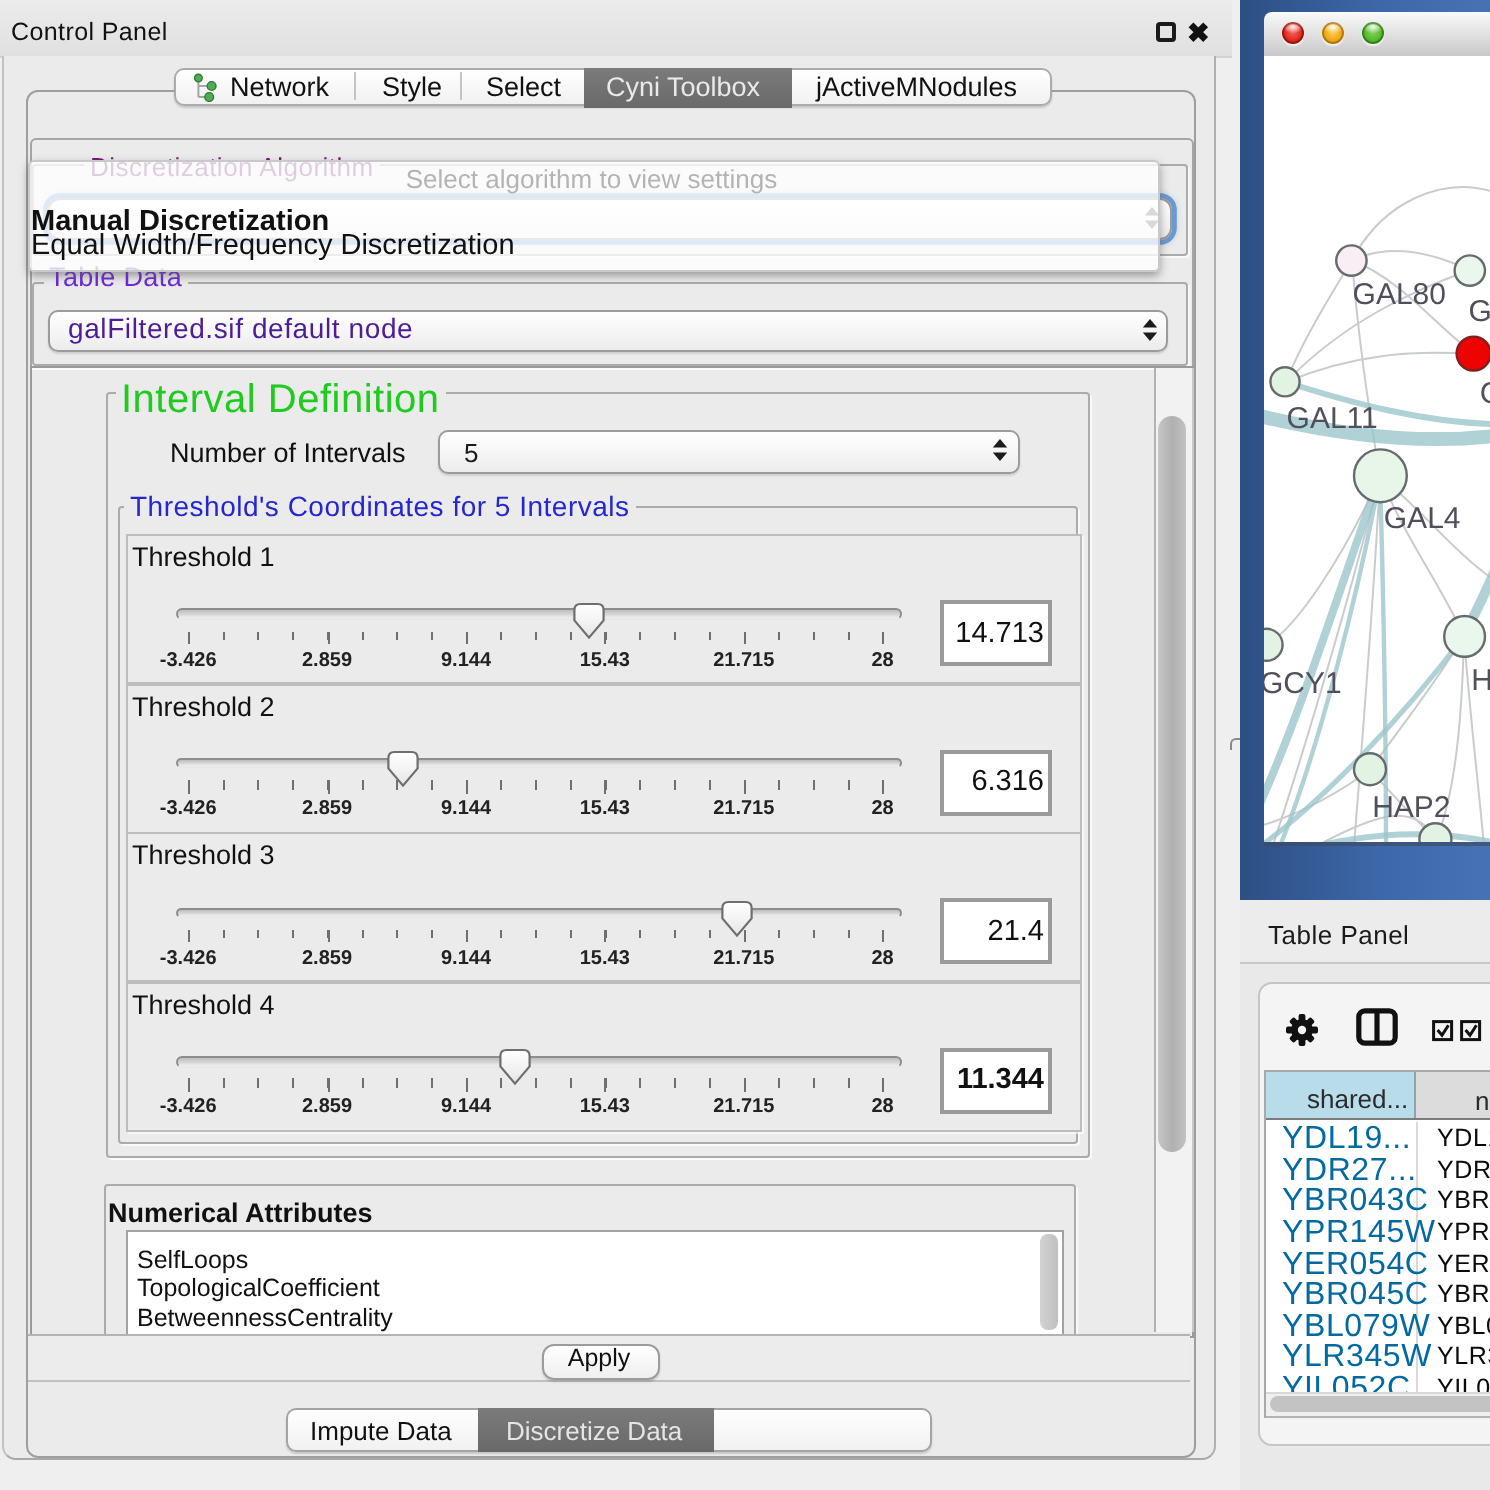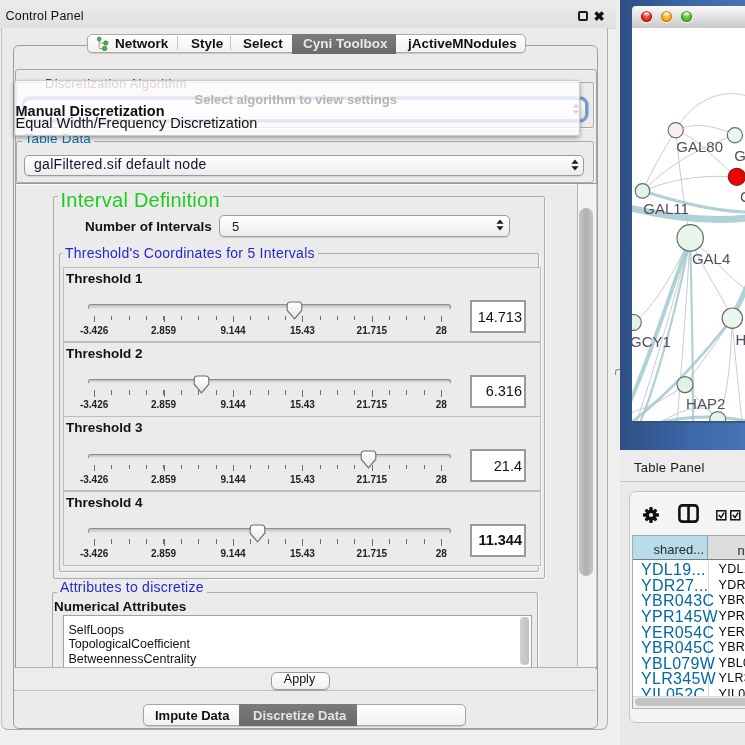--- a/index.html
+++ b/index.html
@@ -1,21 +1,21 @@
 <!DOCTYPE html>
 <html><head>
 <meta charset="utf-8">
 <style>
 html,body{margin:0;padding:0;}
 body{width:745px;height:745px;overflow:hidden;background:#efefef;
   font-family:"Liberation Sans",sans-serif;-webkit-font-smoothing:antialiased;}
 .abs{position:absolute;}
 #page{position:relative;width:745px;height:745px;overflow:hidden;}
 .t13{font-size:13px;color:#1c1c1c;letter-spacing:0.25px;}
-.b13{font-size:13.5px;font-weight:bold;color:#111;}
+.b13{font-size:13.5px;font-weight:normal;color:#111;}
 .groove{background:linear-gradient(#bdbdbd,#d6d6d6 55%,#efefef);border:1px solid #8d8d8d;border-bottom-color:#e8e8e8;border-radius:3px;}
 .vbox{background:#fff;border:2px solid #9a9a9a;}
 .vtext{font-size:14.5px;color:#111;text-align:right;}
 .tick{position:absolute;width:1px;background:#6f6f6f;}
 .tlab{position:absolute;font-size:10px;font-weight:bold;color:#222;transform:translateX(-50%);white-space:nowrap;}
 .thumb{position:absolute;width:17px;height:19px;}
 .combo{background:linear-gradient(#ffffff,#f4f4f4 60%,#ececec);border:1px solid #9b9b9b;border-radius:5px;box-shadow:0 1px 1px rgba(0,0,0,0.12);}
 .gtitle{position:absolute;background:#ebebeb;padding:0 3px;white-space:nowrap;}
 .gbox{position:absolute;border:1px solid #ababab;border-radius:2px;box-shadow:inset 0 0 0 0 #fff, 1px 1px 0 rgba(255,255,255,0.7);}
 .tpanel{position:absolute;left:57px;width:476px;height:73px;border:1px solid #bdbdbd;box-shadow:1px 1px 0 rgba(255,255,255,0.6);background:#ebebeb;}
@@ -55,23 +55,23 @@
 
 <div class="abs gbox" style="left:16px;top:82px;width:576px;height:44px;"></div>
 <div class="abs gtitle t13" style="left:42px;top:76px;color:#701a75;">Discretization Algorithm</div>
 <div class="abs" style="left:24px;top:99px;width:560px;height:19px;border-radius:6px;box-shadow:0 0 0 2.4px rgba(98,148,205,0.92),0 0 2px 3px rgba(130,170,215,0.3);background:linear-gradient(#ffffff,#ebebeb);border:1px solid #9b9b9b;"></div>
 <svg class="abs" style="left:572px;top:103px;opacity:0.75;" width="8" height="12" viewBox="0 0 8 12">
       <path d="M4,0.5 L7.6,4.8 L0.4,4.8 Z" fill="#1c1c1c"></path>
       <path d="M4,11.5 L7.6,7.2 L0.4,7.2 Z" fill="#1c1c1c"></path>
     </svg>
 
 <div class="abs gbox" style="left:16px;top:141px;width:576px;height:40px;"></div>
-<div class="abs gtitle" style="left:21.5px;top:131px;font-size:13.5px;letter-spacing:0.2px;color:#0369a1;">Table Data</div>
+<div class="abs gtitle" style="left:21.5px;top:131px;font-size:13.5px;letter-spacing:0.2px;color:#6d28d9;">Table Data</div>
 <div class="abs combo" style="left:24px;top:154.5px;width:558px;height:19px;"></div>
-<div class="abs" style="left:34px;top:155.5px;font-size:14px;letter-spacing:0.3px;color:#0f172a;">galFiltered.sif default node</div>
+<div class="abs" style="left:34px;top:155.5px;font-size:14px;letter-spacing:0.3px;color:#4c1d95;">galFiltered.sif default node</div>
 <svg class="abs" style="left:570.5px;top:159px;" width="8" height="12" viewBox="0 0 8 12">
       <path d="M4,0.5 L7.6,4.8 L0.4,4.8 Z" fill="#1c1c1c"></path>
       <path d="M4,11.5 L7.6,7.2 L0.4,7.2 Z" fill="#1c1c1c"></path>
     </svg>
 
 <div class="abs" style="left:15px;top:182.5px;width:580px;height:484px;border:1px solid #9a9a9a;box-shadow:0 1px 0 rgba(255,255,255,0.8) inset;background:#ebebeb;overflow:hidden;"></div>
 
 <div class="abs" style="left:576.5px;top:183.5px;width:18.5px;height:482px;background:#f2f2f2;border-left:1px solid #b2b2b2;border-right:1px solid #c6c6c6;"></div>
 <div class="abs" style="left:579px;top:208px;width:13.5px;height:368px;background:linear-gradient(90deg,#c6c6c6,#b0b0b0 50%,#c2c2c2);border-radius:7px;"></div>
 
@@ -194,40 +194,39 @@
             <stop offset="0.55" stop-color="#f2f2f2"></stop>
             <stop offset="1" stop-color="#e4e4e4"></stop>
           </linearGradient>
         </defs>
         <path d="M1.2,4 Q1.2,1 4.2,1 L12.8,1 Q15.8,1 15.8,4 L15.8,9.2 L8.5,17.8 L1.2,9.2 Z" fill="url(#thg3)" stroke="#6e6e6e" stroke-width="1.1"></path>
       </svg>
 <div class="abs vbox" style="left:454px;top:338.3px;width:52px;height:29px;"></div>
 <div class="abs vtext" style="left:460px;top:346.8px;width:46px;font-weight:bold;">11.344</div>
 
  <div class="abs gbox" style="left:36px;top:406.5px;width:484px;height:115px;"></div>
- <div class="abs gtitle" style="left:41px;top:393.5px;font-size:14px;letter-spacing:0.25px;color:#2626cf;">Attributes to discretize</div>
  <div class="abs" style="left:38px;top:413.5px;font-size:13.5px;font-weight:bold;color:#111;">Numerical Attributes</div>
  <div class="abs" style="left:46.5px;top:429px;width:467px;height:70px;background:#ffffff;border:1px solid #a2a2a2;"></div>
  <div class="abs" style="left:504px;top:431px;width:8.5px;height:48px;background:linear-gradient(90deg,#d2d2d2,#c0c0c0);border-radius:4px;"></div>
  <div class="abs" style="left:52.5px;top:437px;font-size:12.5px;color:#111;line-height:14.7px;">SelfLoops<br>TopologicalCoefficient<br>BetweennessCentrality<br>Degree</div>
 </div>
 
 <div class="abs" style="left:14px;top:666.5px;width:581px;height:23px;background:#ececec;border-top:1px solid #b3b3b3;"></div>
 <div class="abs" style="left:14px;top:689.5px;width:581px;height:1px;background:#c0c0c0;"></div>
 <div class="abs" style="left:270.5px;top:671.5px;width:57px;height:16px;background:linear-gradient(#ffffff,#efefef);border:1px solid #9c9c9c;border-radius:6px;box-shadow:0 1px 1px rgba(0,0,0,0.15);"></div>
 <div class="abs" style="left:270px;top:672px;width:59px;text-align:center;font-size:12.5px;color:#111;">Apply</div>
 
 <div class="abs" style="left:143px;top:703.5px;width:321px;height:20.5px;background:linear-gradient(#ffffff,#f1f1f1);border:1px solid #a4a4a4;border-radius:5px;box-shadow:0 1px 1px rgba(0,0,0,0.15);"></div>
 <div class="abs" style="left:239px;top:703.5px;width:118px;height:22px;background:linear-gradient(#7b7b7b,#696969);"></div>
 <div class="abs b13" style="left:155px;top:707.5px;font-size:13px;">Impute Data</div>
 <div class="abs b13" style="left:253px;top:707.5px;font-size:13px;color:#e5e5e5;">Discretize Data</div>
 <div class="abs b13" style="left:372.5px;top:744px;font-size:13px;margin-left:10px;">Infer Network</div>
 
 <div class="abs" id="popup" style="left:14px;top:80px;width:563.5px;height:54px;background:rgba(255,255,255,0.78);border:1px solid #c9c9c9;border-radius:3px;box-shadow:0 2px 4px rgba(90,90,90,0.55);"></div>
-<div class="abs" style="left:14px;top:80px;width:563.5px;text-align:center;font-size:13px;font-weight:bold;color:#b4b4b4;padding-top:12px;">Select algorithm to view settings</div>
+<div class="abs" style="left:14px;top:80px;width:563.5px;text-align:center;font-size:13px;font-weight:normal;color:#b4b4b4;padding-top:2px;">Select algorithm to view settings</div>
 <div class="abs" style="left:15.5px;top:102.5px;font-size:14.5px;font-weight:bold;color:#111;">Manual Discretization</div>
 <div class="abs" style="left:15.5px;top:114.8px;font-size:14.5px;color:#111;">Equal Width/Frequency Discretization</div>
 
 <div class="abs" style="left:614.5px;top:368.5px;width:4.5px;height:5px;border-left:1.5px solid #8a8a8a;border-top:1.5px solid #8a8a8a;border-top-left-radius:3px;"></div>
 
 <div class="abs" id="netwin" style="left:620px;top:0;width:125px;height:450px;background:linear-gradient(90deg,#2d4f83,#3c67a8 55%,#4773b4);"></div>
 <div class="abs" style="left:632px;top:6px;width:113px;height:21.5px;background:linear-gradient(#fafafa,#c8c8c8);border-bottom:1px solid #7e7e7e;border-top-left-radius:4px;"></div>
 <div class="abs" style="left:641.3px;top:10.9px;width:11px;height:11px;border-radius:50%;background:radial-gradient(ellipse 62% 38% at 50% 22%,rgba(255,255,255,0.95),rgba(255,255,255,0) 78%),radial-gradient(circle at 50% 45%,#f2685c,#dc2014 60%,#9c0c04);box-shadow:inset 0 0 0 1px rgba(105,10,4,0.5), 0 1px 1px rgba(255,255,255,.8);"></div>
 <div class="abs" style="left:661.1px;top:10.9px;width:11px;height:11px;border-radius:50%;background:radial-gradient(ellipse 62% 38% at 50% 22%,rgba(255,255,255,0.95),rgba(255,255,255,0) 78%),radial-gradient(circle at 50% 45%,#ffd24e,#eda012 60%,#a96e06);box-shadow:inset 0 0 0 1px rgba(130,85,5,0.5), 0 1px 1px rgba(255,255,255,.8);"></div>
 <div class="abs" style="left:681.3px;top:10.9px;width:11px;height:11px;border-radius:50%;background:radial-gradient(ellipse 62% 38% at 50% 22%,rgba(255,255,255,0.95),rgba(255,255,255,0) 78%),radial-gradient(circle at 50% 45%,#84d657,#4fb32a 60%,#2c7a15);box-shadow:inset 0 0 0 1px rgba(35,85,10,0.5), 0 1px 1px rgba(255,255,255,.8);"></div>

